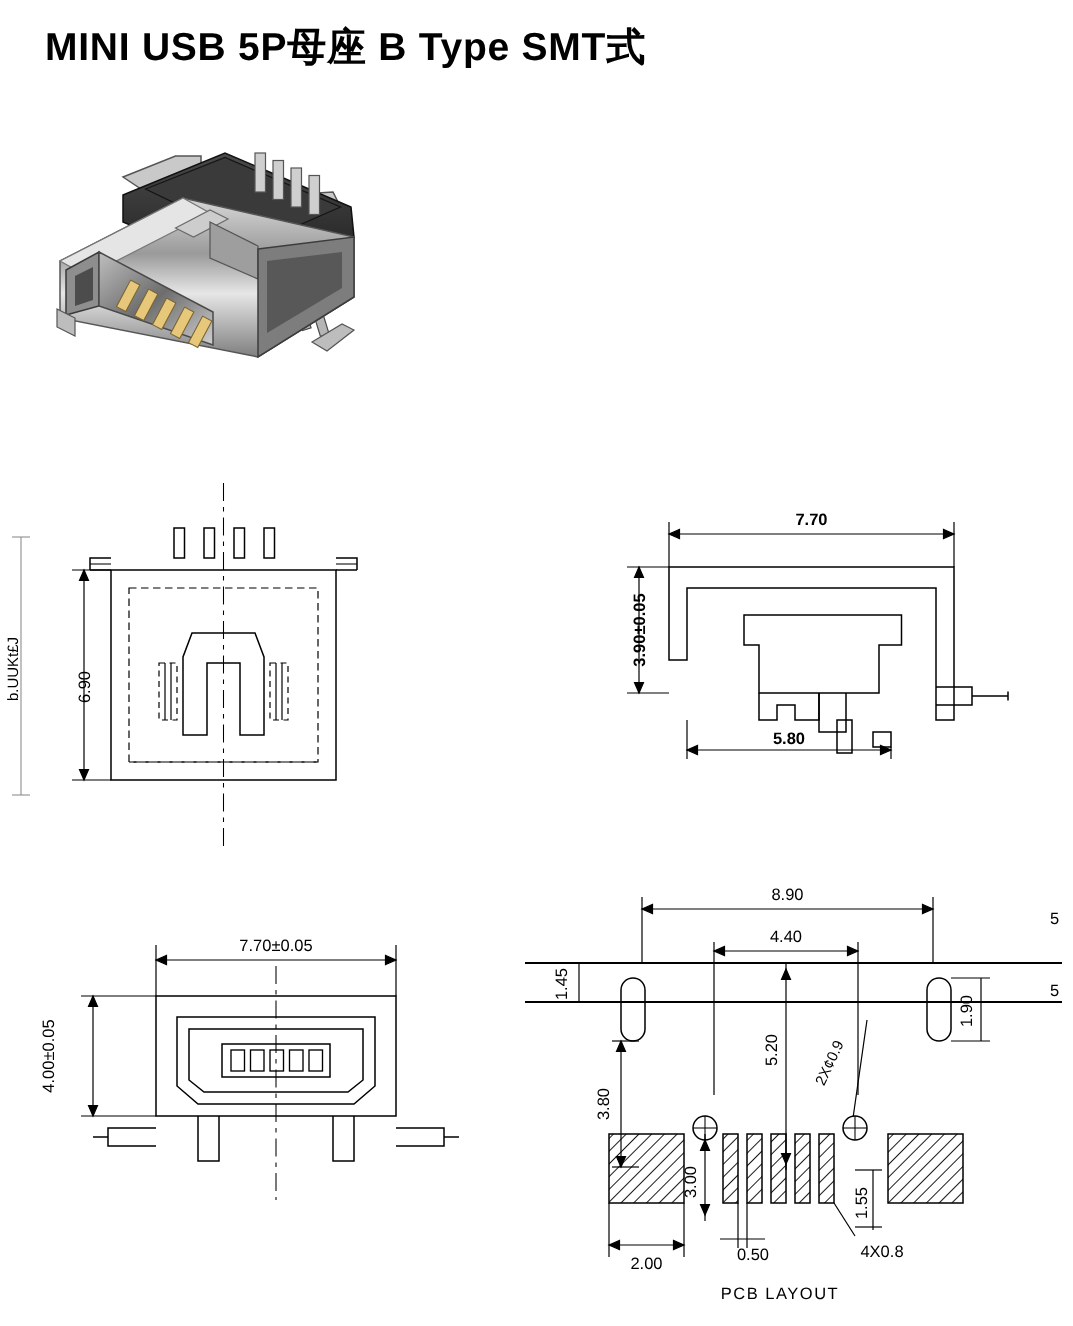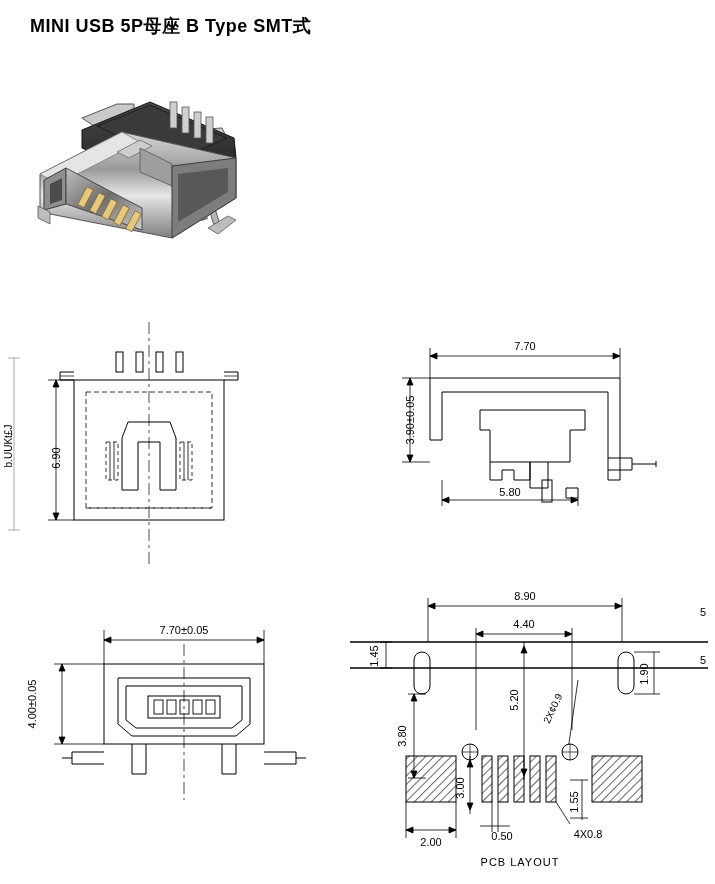--- a/index.html
+++ b/index.html
@@ -7,21 +7,21 @@
     width:715px;height:884px;
     background:#ffffff;
     font-family:"Liberation Sans", sans-serif;
     color:#000;
     position:relative;
     overflow:hidden;
   }
   .title{
     position:absolute;
     left:30px; top:14px;
-    font-size:18px;
+    font-size:26px;
     font-weight:bold;
     letter-spacing:0.5px;
     white-space:nowrap;
   }
   
   .photo{
     position:absolute;
     left:22px; top:88px;
     width:230px; height:160px;
   }
@@ -157,21 +157,21 @@
 
     <g stroke="#888" fill="none" stroke-width="0.7">
       <line x1="14" y1="28" x2="14" y2="200"></line>
       <line x1="8" y1="28" x2="20" y2="28"></line>
       <line x1="8" y1="200" x2="20" y2="200"></line>
     </g>
     <text class="dimtext small" x="12" y="116" fill="#666" transform="rotate(-90 12 116)" text-anchor="middle">b.UUKt£J</text>
   </svg>
 </div>
 
-<div class="view" style="left:380px; top:330px; width:320px; height:230px;">
+<div class="view" style="left:396px; top:330px; width:320px; height:230px;font-weight:bold;">
   <svg width="320" height="230" viewBox="0 0 320 230">
     <g stroke="#000" fill="none" stroke-width="1">
 
       <path d="M50 48 L240 48 L240 150 L228 150 L228 62 L62 62 L62 110 L50 110 Z"></path>
 
       <path d="M100 80 L205 80 L205 100 L190 100 L190 132 L110 132 L110 100 L100 100 Z"></path>
       <path d="M110 132 L110 150 L122 150 L122 140 L134 140 L134 150 L150 150 L150 132"></path>
       <path d="M150 132 L150 158 L168 158 L168 132"></path>
       <rect x="162" y="150" width="10" height="22"></rect>
 

